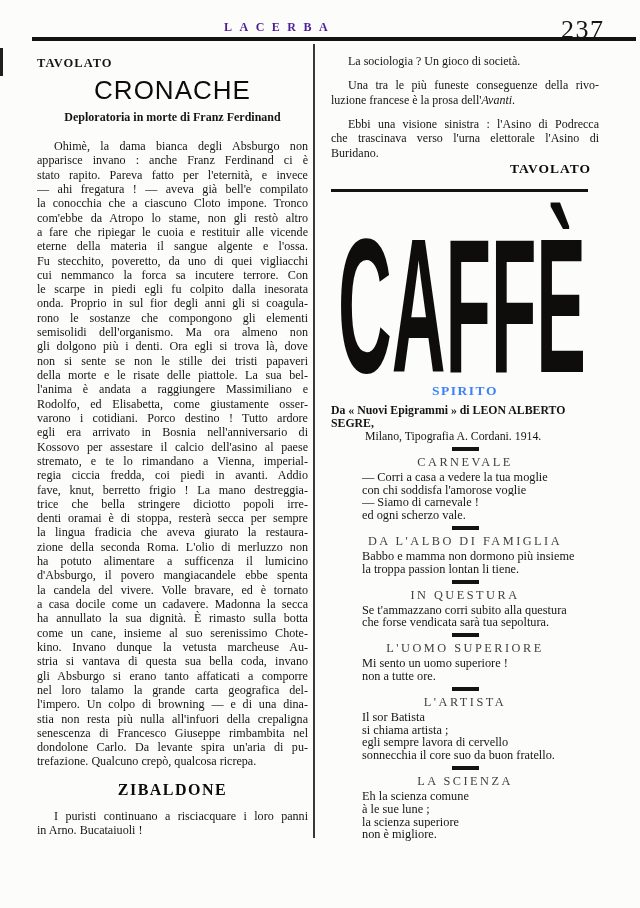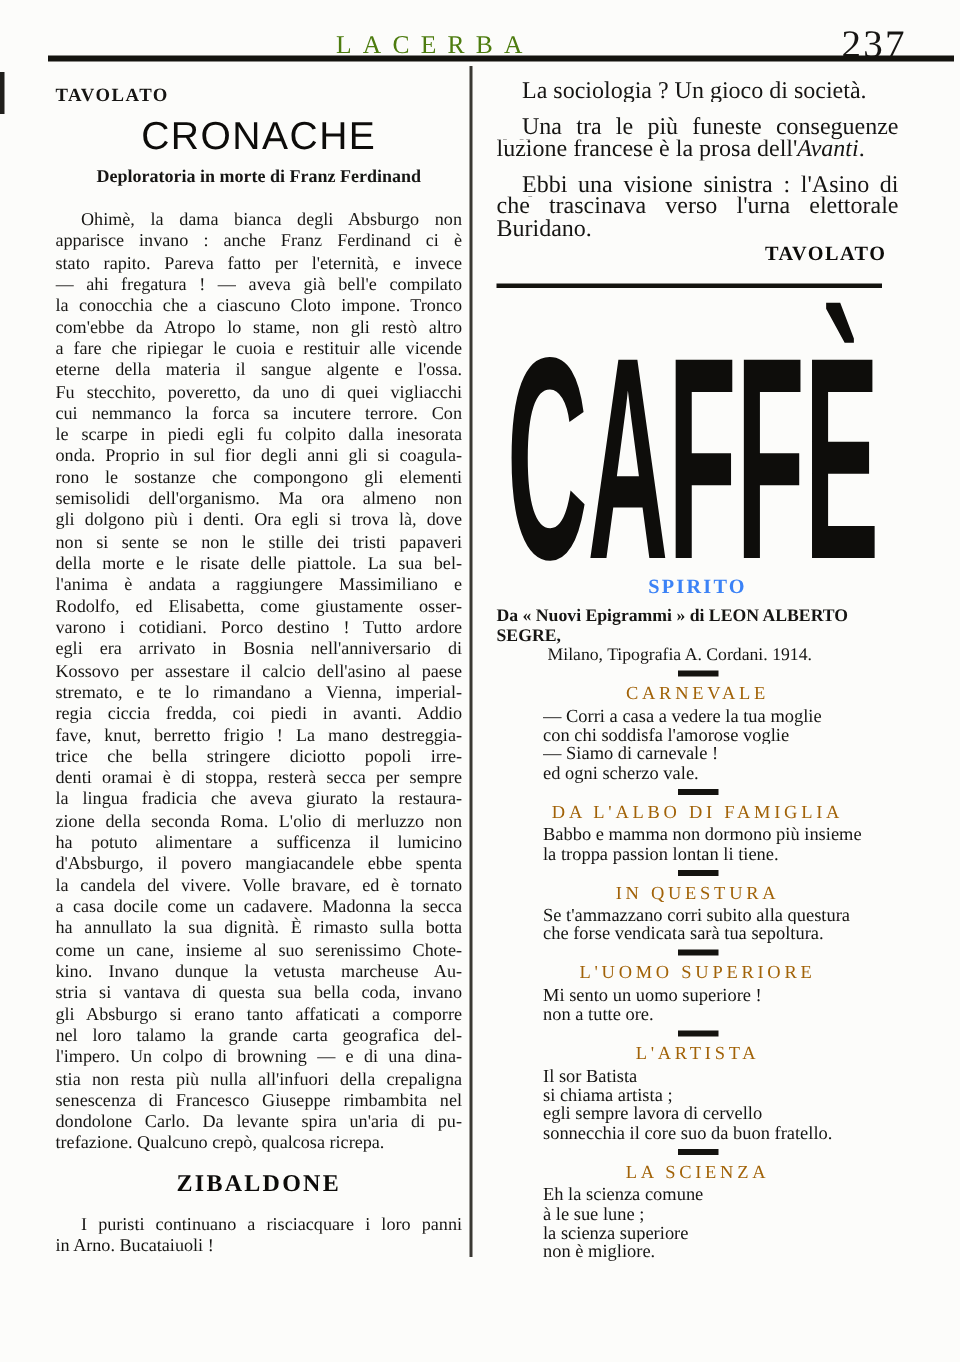--- a/index.html
+++ b/index.html
@@ -1,22 +1,22 @@
 <!DOCTYPE html>
 <html><head>
 <meta charset="utf-8">
 <style>
   html,body{margin:0;padding:0;background:#e8e8e6;}
   #page{
     position:relative;width:640px;height:908px;background:#fcfcfa;
     font-family:"Liberation Serif",serif;color:#161513;overflow:hidden;
   }
   
-  .masthead{position:absolute;left:224px;top:20px;font-weight:normal;font-size:17px;
-    letter-spacing:7.5px;color:#4d7c0f;}
+  .masthead{position:absolute;left:224px;top:20px;font-weight:bold;font-size:12px;
+    letter-spacing:7.5px;color:#4c1d95;}
   .pagenum{position:absolute;left:561px;top:15px;font-weight:normal;font-size:26px;letter-spacing:1.5px;}
   .head-rule{position:absolute;left:32px;top:37px;width:604px;height:4px;background:#14130f;}
   .col-divider{position:absolute;left:313px;top:44px;width:2px;height:794px;background:#3a3833;}
   .edge-artifact{position:absolute;left:0;top:48px;width:3px;height:28px;background:#201f1c;}
   
   .col{position:absolute;top:56px;}
   #col-left{left:37px;width:271px;}
   #col-right{left:331px;top:50px;width:268px;}
   
   .byline{font-weight:bold;font-size:12.5px;letter-spacing:1px;line-height:14px;}
@@ -26,35 +26,35 @@
   .bodylines{margin-top:14px;}
   .bline{font-size:12.1px;line-height:14.32px;height:14.32px;overflow:hidden;}
   .jl{text-align:justify;text-align-last:justify;}
   .ind{text-indent:17px;}
   .zibaldone-title{margin-top:12px;text-align:center;font-weight:bold;font-size:16px;
     letter-spacing:1.5px;line-height:18px;color:#0d0c0a;}
   .bodylines.second{margin-top:10px;}
   
   .para{margin-top:10px;}
   .para.first{margin-top:4px;}
-  .para .bline{font-size:16px;}
+  .para .bline{font-size:12px;}
   .signature{margin-top:2px;text-align:right;padding-right:8px;font-weight:bold;
     font-size:13.5px;letter-spacing:1px;line-height:14px;color:#0d0c0a;}
   .sig-rule{margin:13px 0 0 0;width:257px;height:3px;background:#14130f;}
   .caffe-wrap{margin-top:11px;margin-left:6px;width:250px;height:172px;}
   .caffe-wrap svg{overflow:visible;display:block;}
   .spirito-title{margin-top:8px;text-align:center;font-weight:bold;font-size:13.5px;
     letter-spacing:1.5px;line-height:15px;color:#3b82f6;}
   .credit{margin-top:6px;font-size:11.8px;line-height:13px;}
   .credit .c1{font-weight:bold;}
   .credit .c2{padding-left:34px;}
   
   .dash{width:27px;height:4px;background:#14130f;margin:4px auto 0 auto;}
   .ep-title{margin-top:5px;text-align:center;font-size:12.3px;letter-spacing:2.5px;
-    line-height:12px;color:#a16207;}
+    line-height:12px;color:#404040;}
   .verses{margin-top:3px;padding-left:31px;}
   .vline{font-size:12.3px;line-height:12.8px;height:12.8px;overflow:hidden;}
 </style>
 </head>
 <body>
 
 <div id="page">
 
   <div class="masthead">LACERBA</div>
   <div class="pagenum">237</div>

